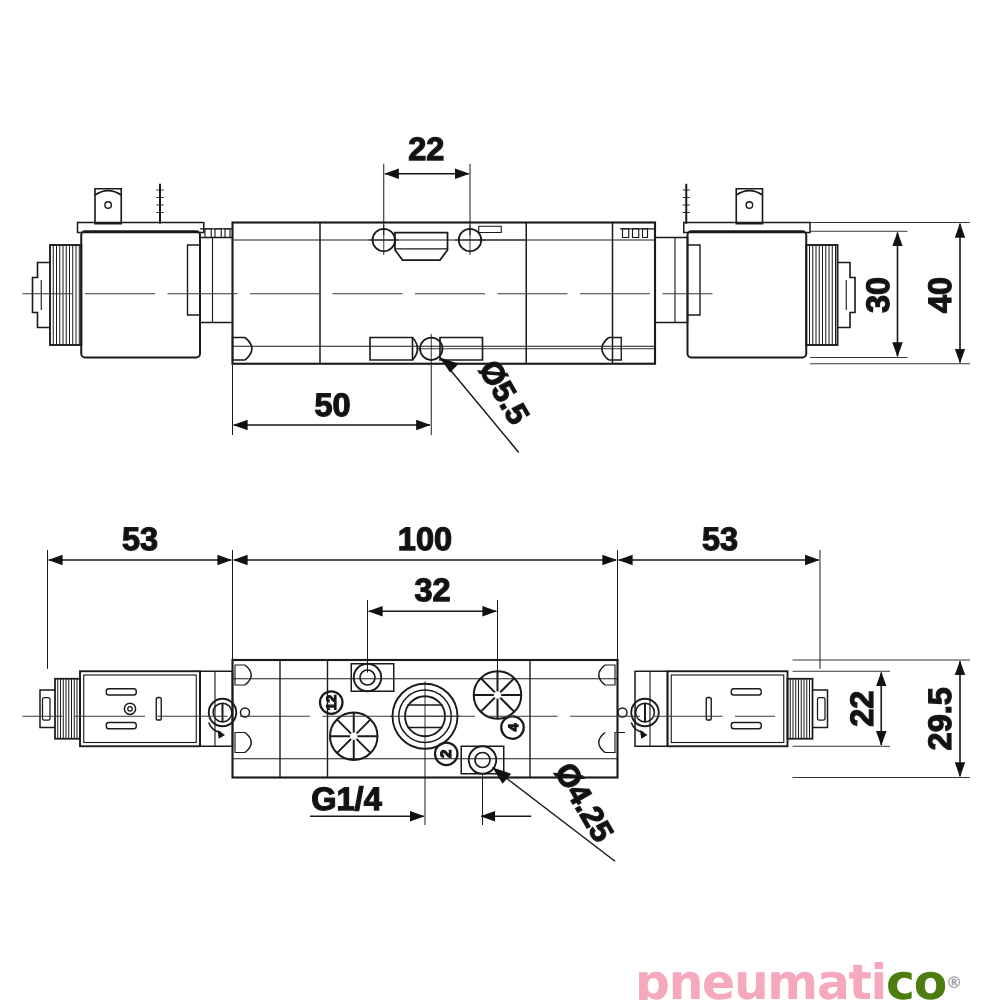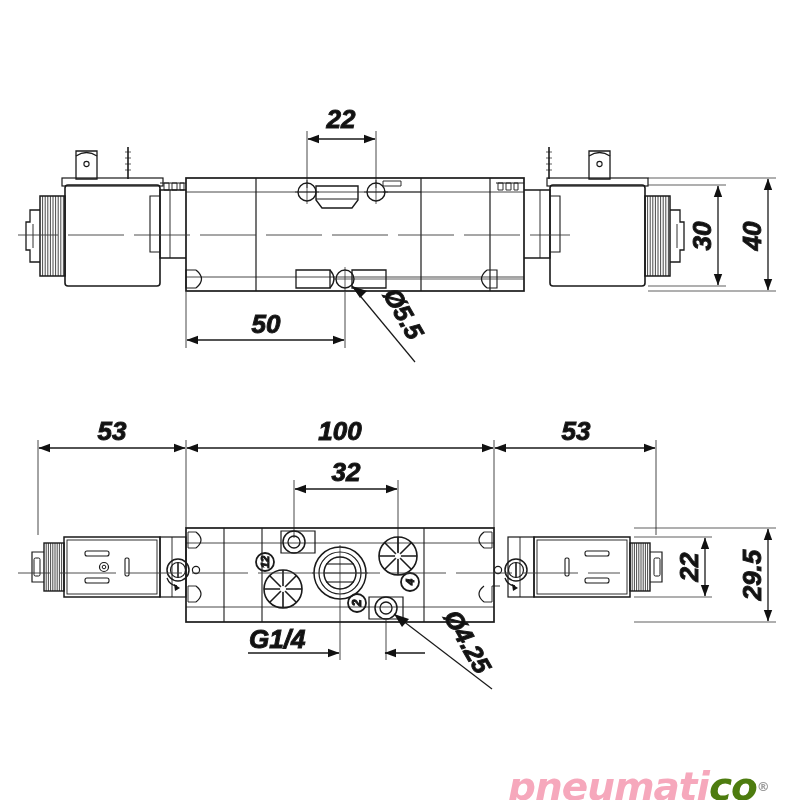--- a/index.html
+++ b/index.html
@@ -13,21 +13,20 @@
     height: 800px;
     position: relative;
     overflow: hidden;
     font-family: "Liberation Sans", sans-serif;
   }
   #drawing-root {
     position: absolute;
     top: 0; left: 0;
     width: 740px;
     height: 800px;
-    font-style: italic;
   }
   svg.cad {
     display: block;
     width: 800px;
     height: 800px;
   }
   .dimtext {
     font-family: "Liberation Sans", sans-serif;
     font-weight: bold;
     fill: #111111;

